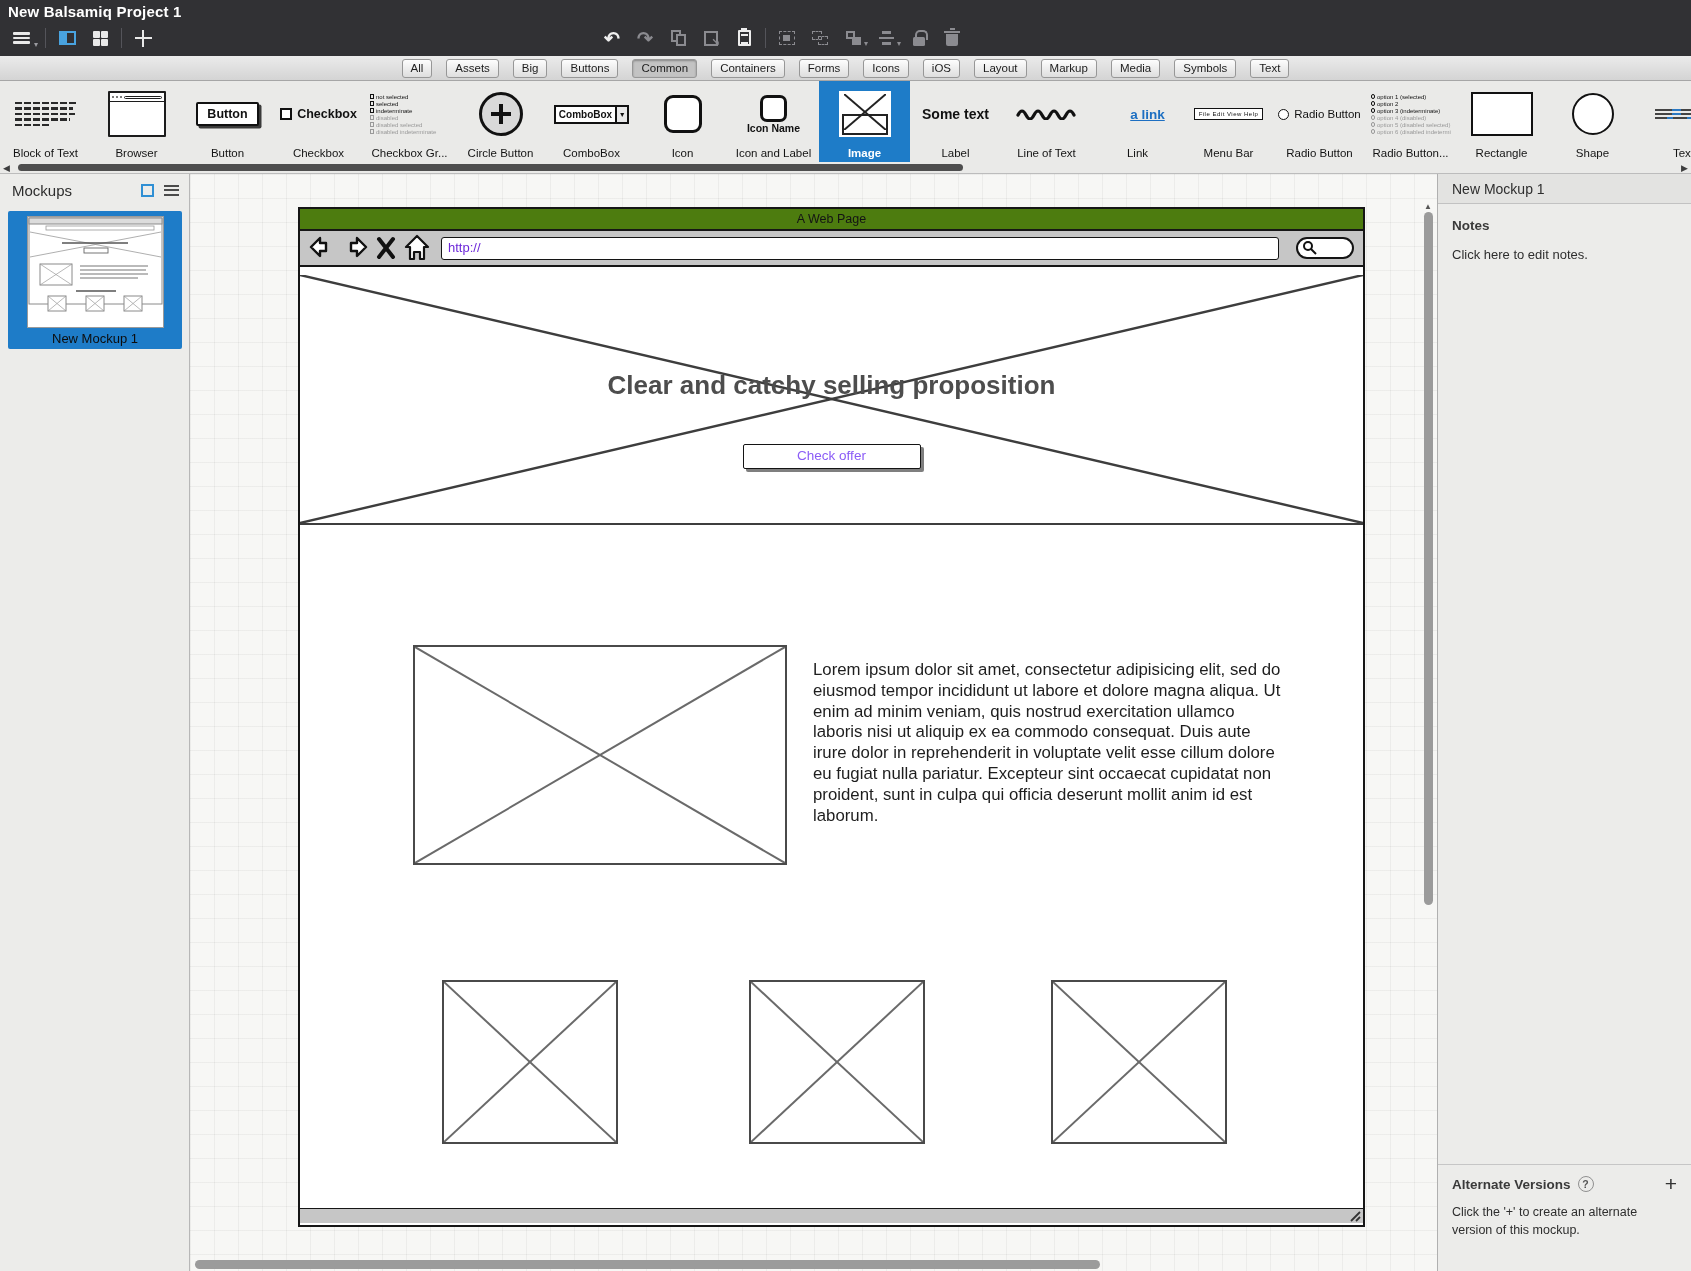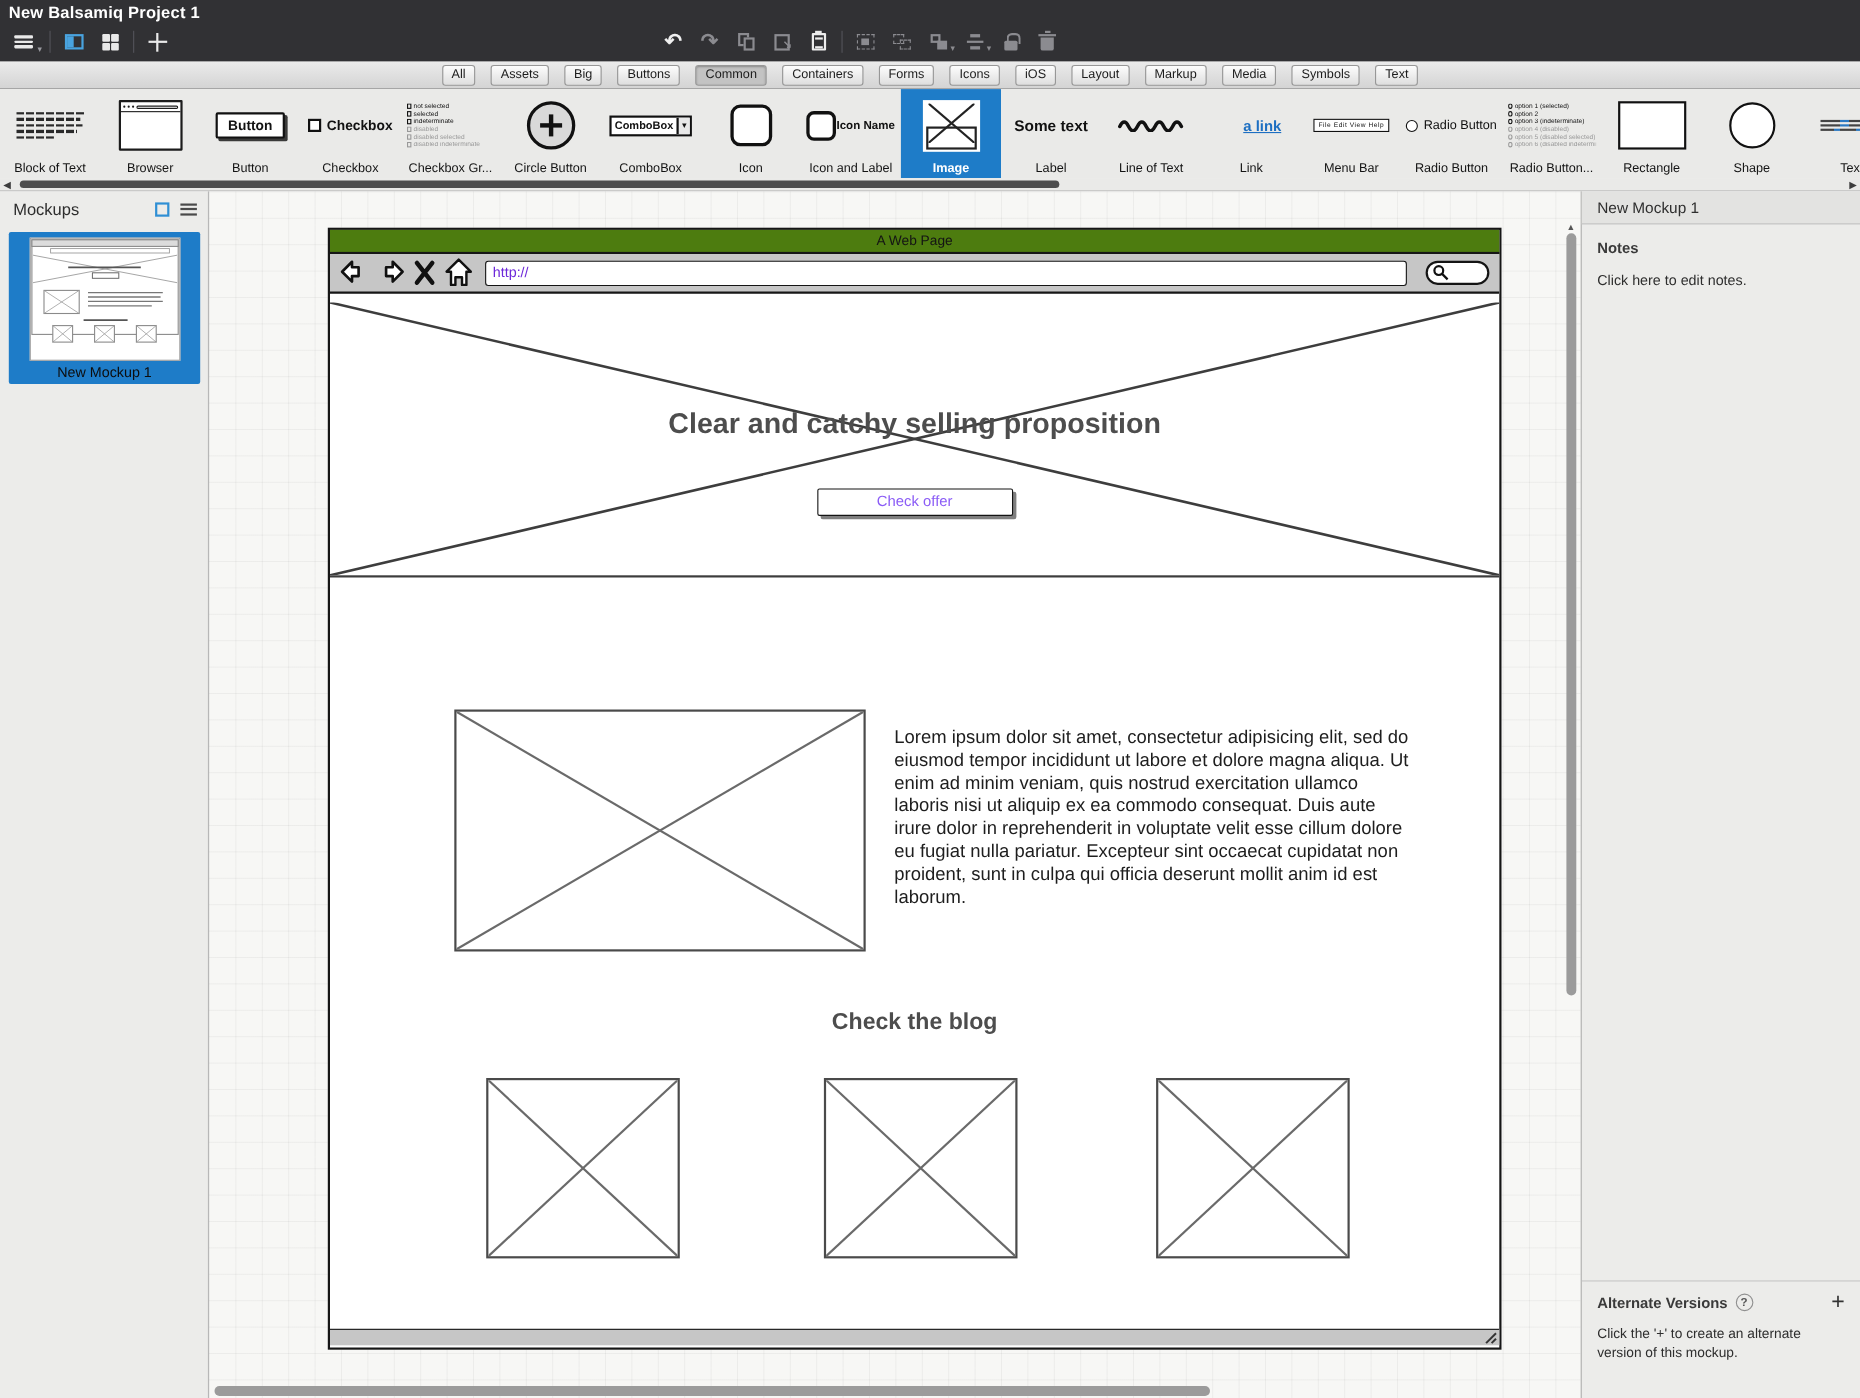--- a/index.html
+++ b/index.html
@@ -112,21 +112,21 @@
   .p-rows .row.dim { color:#999; }
   .mini-cb { flex:0 0 4.5px; width:4.5px; height:4.5px; border:1px solid currentColor; }
   .mini-rd { flex:0 0 4.5px; width:4.5px; height:4.5px; border:1px solid currentColor; border-radius:50%; }
   .p-circle { width:44px; height:44px; border:3px solid #111; border-radius:50%; background:#d9d9d9; position:relative; }
   .p-circle:before { content:""; position:absolute; left:17px; top:9px; width:4px; height:20px; background:#111; }
   .p-circle:after { content:""; position:absolute; left:9px; top:17px; width:20px; height:4px; background:#111; }
   .p-combo { display:flex; align-items:stretch; border:2px solid #111; background:#fff; height:19px; }
   .p-combo b { font-size:10px; font-weight:bold; color:#111; padding:2px 3px; }
   .p-combo s { width:12px; border-left:2px solid #111; display:flex; align-items:center; justify-content:center; font-size:7px; color:#111; text-decoration:none; background:#e8e8e8; }
   .p-iconsq { width:38px; height:38px; border:3.5px solid #111; border-radius:9px; background:#fff; }
-  .p-iconlabel { display:flex; flex-direction:row; align-items:center; gap:0; }
+  .p-iconlabel { display:flex; flex-direction:column; align-items:center; gap:0; }
   .p-iconlabel .sq { width:27px; height:27px; border:3px solid #111; border-radius:7px; background:#fff; }
   .p-iconlabel b { font-size:10.5px; font-weight:bold; color:#111; }
   .p-imgwrap { background:#fff; padding:3px; }
   .p-imginner { width:46px; height:40px; border:2px solid #222; position:relative; background:#fff; }
   .p-label { font-size:14px; font-weight:bold; color:#111; }
   .p-link { font-size:13.5px; font-weight:bold; color:#1d6fc2; text-decoration:underline;margin-left:20px; }
   .p-menubar { border:1.5px solid #111; background:#fff; padding:2px 4px; font-size:6px; color:#111; letter-spacing:.5px; white-space:nowrap; }
   .p-radio { display:flex; align-items:center; gap:5px; font-size:11.5px; color:#111; }
   .rdo { width:11px; height:11px; border:1.5px solid #111; border-radius:50%; background:#fff; }
   .p-rect { width:62px; height:44px; border:2.5px solid #111; background:#fff; }
@@ -610,21 +610,20 @@
 
       <div class="xbox img2">
         <svg preserveAspectRatio="none" viewBox="0 0 100 100">
             <line x1="0" y1="0" x2="100" y2="100" stroke="#6a6a6a" vector-effect="non-scaling-stroke" style="stroke-width:2px"></line>
             <line x1="100" y1="0" x2="0" y2="100" stroke="#6a6a6a" vector-effect="non-scaling-stroke" style="stroke-width:2px"></line>
           </svg>
       </div>
 
       <div class="lorem">Lorem ipsum dolor sit amet, consectetur adipisicing elit, sed do eiusmod tempor incididunt ut labore et dolore magna aliqua. Ut enim ad minim veniam, quis nostrud exercitation ullamco laboris nisi ut aliquip ex ea commodo consequat. Duis aute irure dolor in reprehenderit in voluptate velit esse cillum dolore eu fugiat nulla pariatur. Excepteur sint occaecat cupidatat non proident, sunt in culpa qui officia deserunt mollit anim id est laborum.</div>
 
-      <div class="blog-h">Check the blog</div>
 
       <div class="xbox thumb-x t1">
         <svg preserveAspectRatio="none" viewBox="0 0 100 100">
             <line x1="0" y1="0" x2="100" y2="100" stroke="#6a6a6a" vector-effect="non-scaling-stroke" style="stroke-width:2px"></line>
             <line x1="100" y1="0" x2="0" y2="100" stroke="#6a6a6a" vector-effect="non-scaling-stroke" style="stroke-width:2px"></line>
           </svg>
       </div>
       <div class="xbox thumb-x t2">
         <svg preserveAspectRatio="none" viewBox="0 0 100 100">
             <line x1="0" y1="0" x2="100" y2="100" stroke="#6a6a6a" vector-effect="non-scaling-stroke" style="stroke-width:2px"></line>

